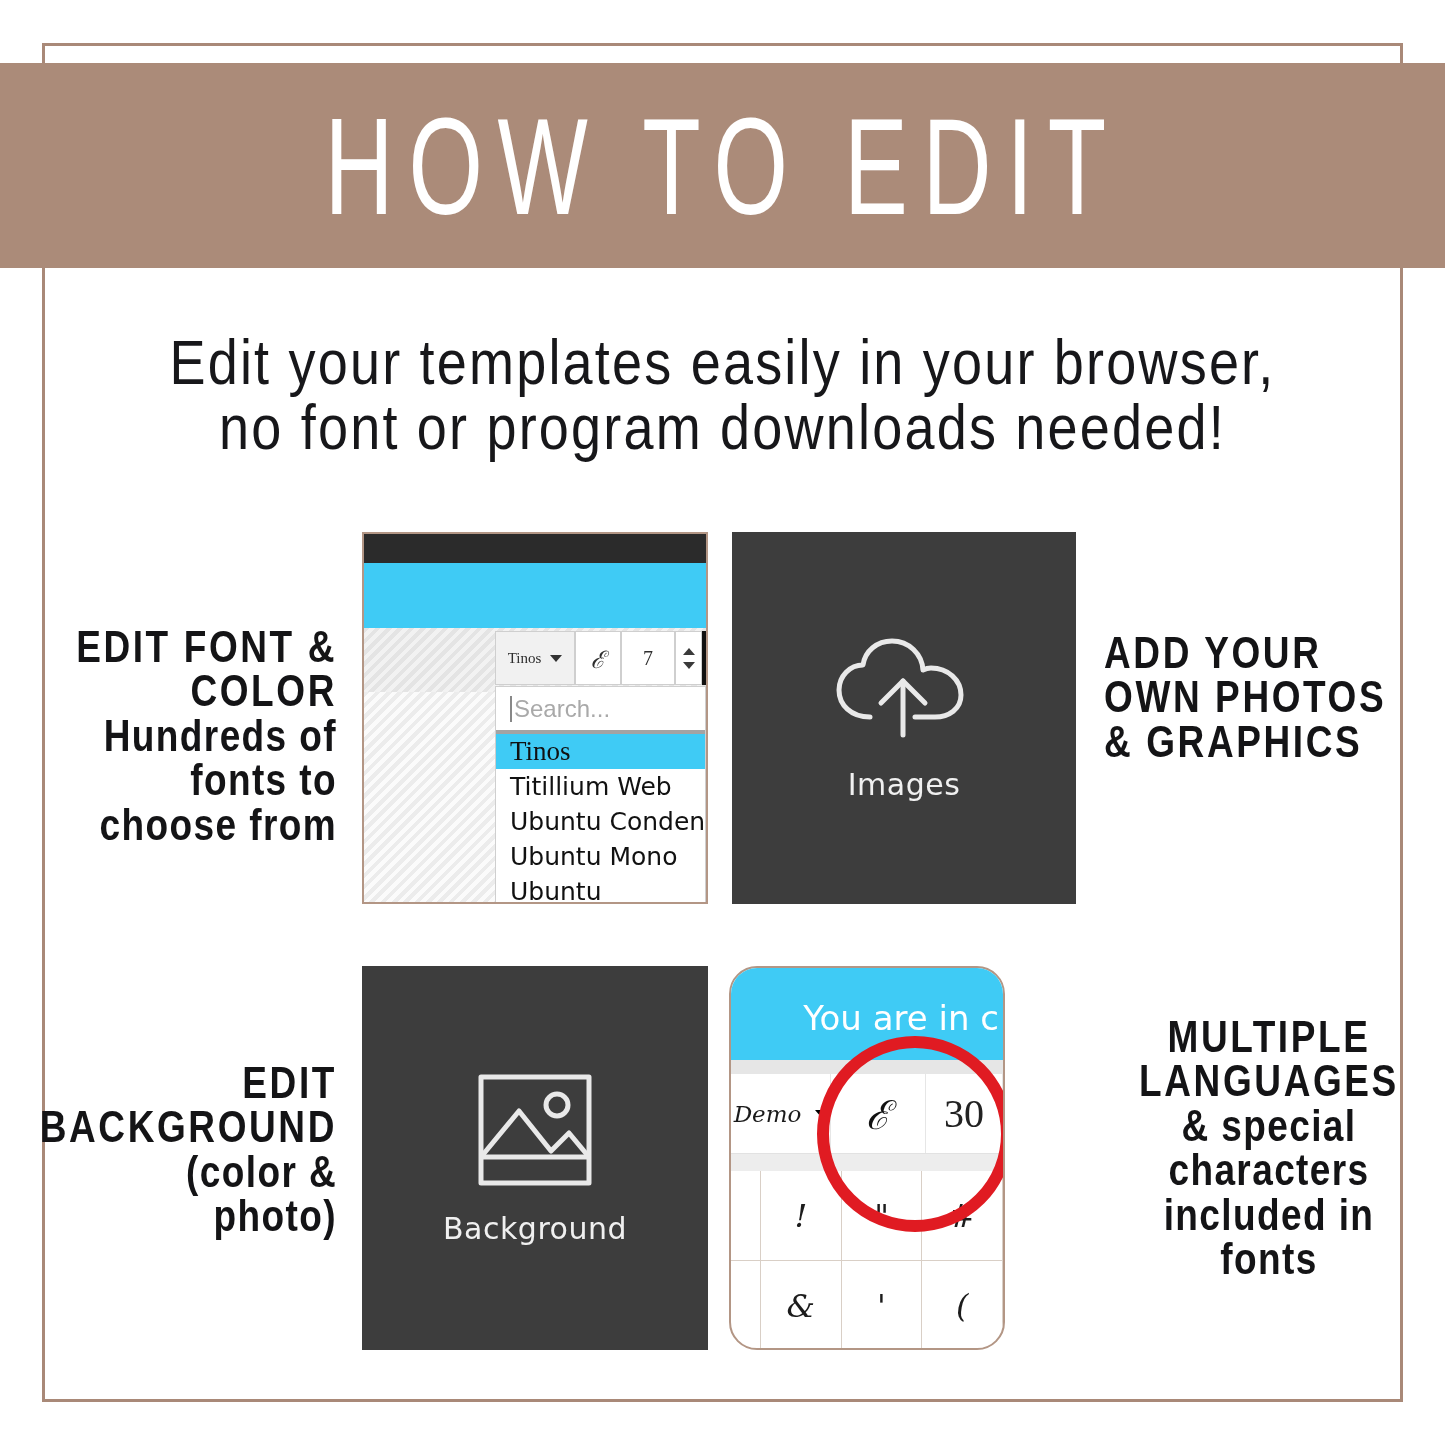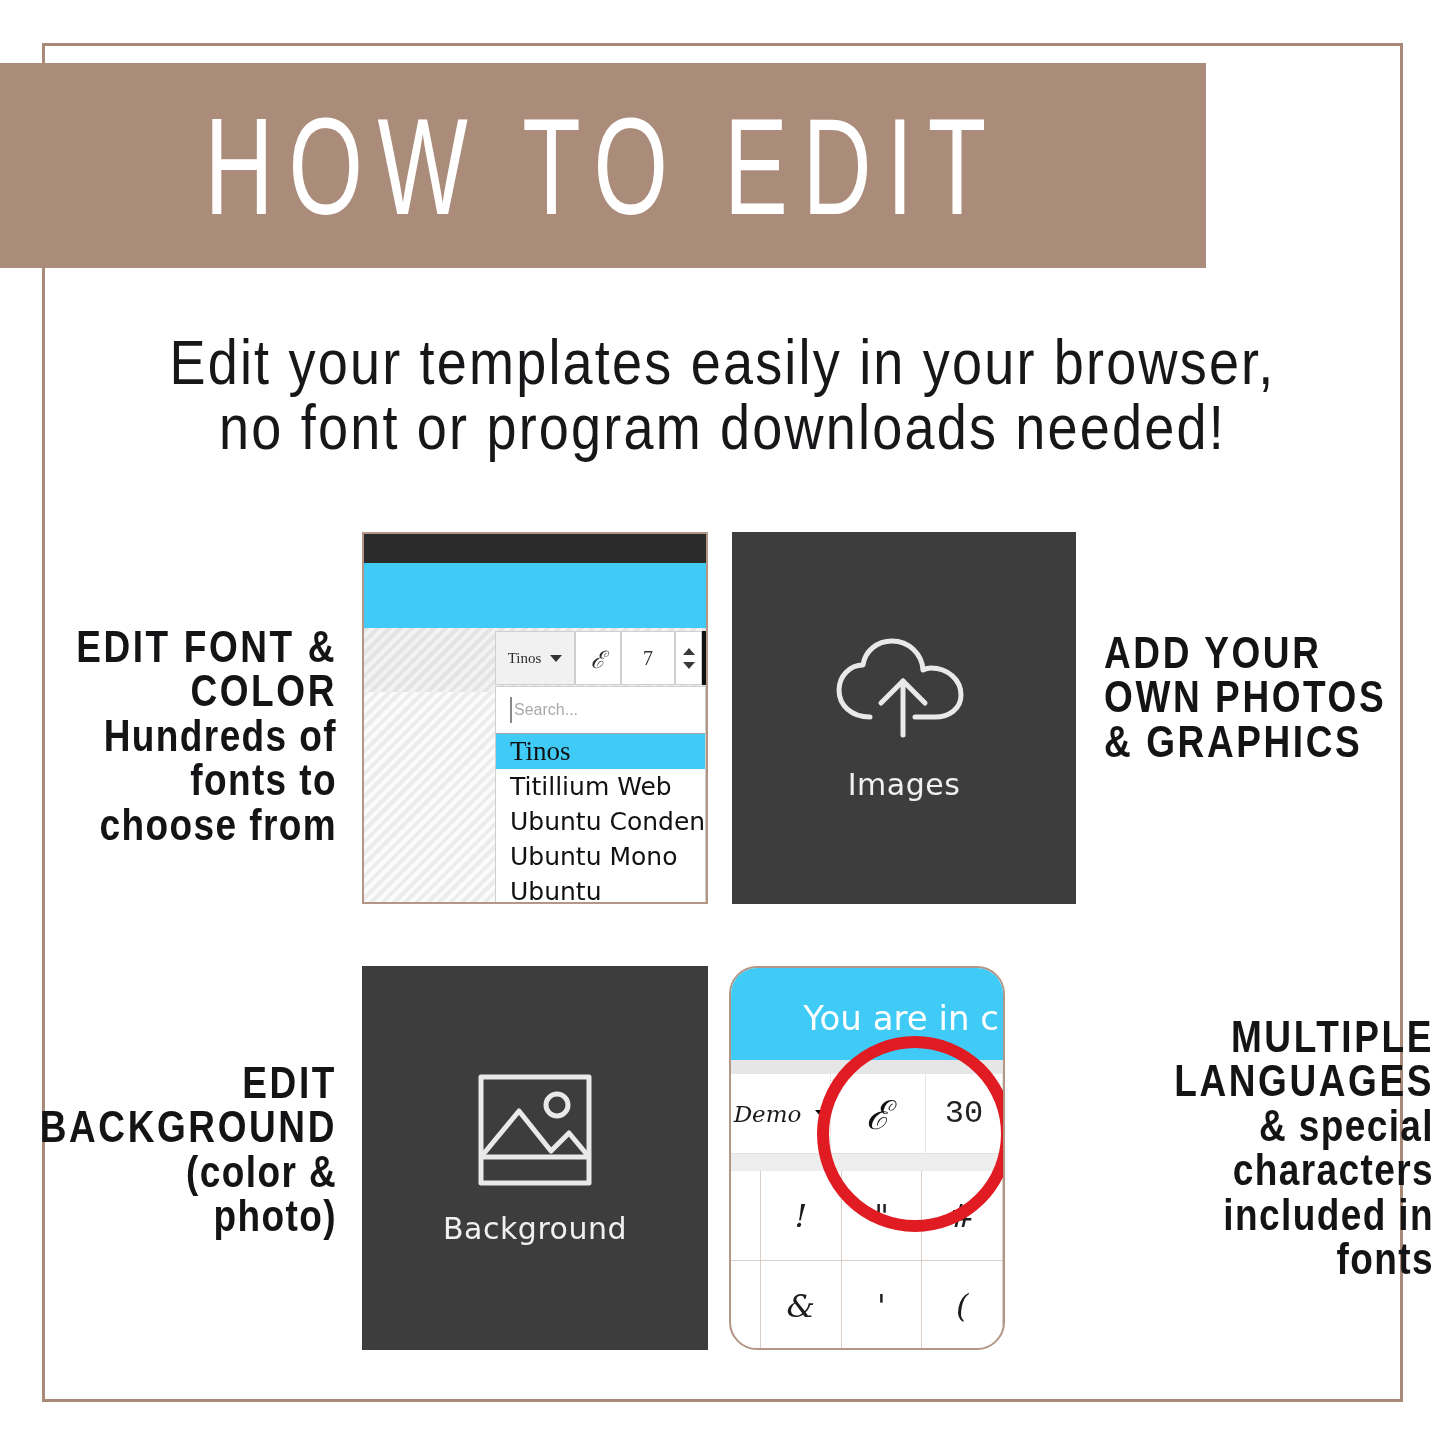--- a/index.html
+++ b/index.html
@@ -16,21 +16,21 @@
     position: absolute;
     left: 42px; top: 43px;
     width: 1361px; height: 1359px;
     border: 3px solid #a98978;
   }
 
   
   .banner {
     position: absolute;
     left: 0; top: 63px;
-    width: 1206px; height: 205px;
+    width: 1445px; height: 205px;
     background: #ab8b79;
     display: flex; align-items: center; justify-content: center;
   }
   .banner-title {
     color: #ffffff;
     font-size: 104px;
     font-weight: 300;
     letter-spacing: 16px;
     line-height: 1;
     transform: scaleY(1.32) scaleX(0.92);
@@ -76,21 +76,21 @@
     transform: scaleY(1.18);
     transform-origin: top right;
   }
   .caption.left-origin .cap-caps,
   .caption.left-origin .cap-low { transform-origin: top left; }
   .caption div { white-space: nowrap; }
 
   #cap-font-color  { right: 1108px; top: 622px;  text-align: right; width: 330px; }
   #cap-photos      { left: 1104px;  top: 628px;  text-align: left;  width: 330px; }
   #cap-background  { right: 1108px; top: 1058px; text-align: right; width: 330px; }
-  #cap-languages   { left: 1104px;  top: 1012px; text-align: right;  width: 330px; }
+  #cap-languages   { left: 1104px;  top: 1012px; text-align: center;  width: 330px; }
 
   
   .panel {
     position: absolute;
     border: 2px solid #b39685;
     overflow: hidden;
     background: #fff;
   }
   #panel-font   { left: 362px; top: 532px;  width: 346px; height: 372px; }
   #panel-images { left: 732px; top: 532px;  width: 344px; height: 372px; border-color:#3d3d3d; }
@@ -126,21 +126,21 @@
   .spin-up   { width:0;height:0;border-left:6px solid transparent;border-right:6px solid transparent;border-bottom:7px solid #3a3a3a; }
   .spin-down { width:0;height:0;border-left:6px solid transparent;border-right:6px solid transparent;border-top:7px solid #3a3a3a; }
   .tb-swatch { width: 17px; background: #111; border: 1px solid #111; }
 
   .dropdown {
     position: absolute; left: 131px; top: 58px; right: 0; bottom: 0;
     background: #fff; border: 1px solid #cfcfcf; z-index: 4;
   }
   .dd-search {
     height: 47px; display: flex; align-items: center; padding-left: 14px;
-    color: #a9a9a9; font-size: 16px; border-bottom: 1px solid #a3a3a3;
+    color: #a9a9a9; font-size: 24px; border-bottom: 4px solid #a3a3a3;
     font-family: "Liberation Sans", sans-serif;
   }
   .dd-caret-bar { width: 2px; height: 26px; background: #888; margin-right: 2px; }
   .dd-list { padding: 0; }
   .dd-item {
     height: 35px; padding-left: 14px; display: flex; align-items: center;
     font-size: 27px; color: #111; white-space: nowrap;
   }
   .dd-item.sel { background: #3fcbf5; font-family: "Liberation Serif", serif; }
   .dd-item.sans { font-family: "DejaVu Sans", sans-serif; font-size: 25px; }
@@ -169,21 +169,21 @@
     background: #fff;
   }
   .ch-cell {
     border-right: 1px solid #e6e6e6;
     display: flex; align-items: center; justify-content: center;
     position: relative;
   }
   .ch-demo { width: 100px; gap: 14px; font-family: "DejaVu Serif", serif; font-style: italic; font-size: 23px; color:#1a1a1a; }
   .ch-demo .tb-caret { border-top-color: #000; }
   .ch-A   { width: 95px; font-family: "DejaVu Serif", serif; font-style: italic; font-size: 40px; color: #111; }
-  .ch-30  { flex: 1; font-size: 32px; color: #222; font-family: Liberation Mono, monospace; }
+  .ch-30  { flex: 1; font-size: 40px; color: #222; font-family: Liberation Serif, serif; }
   .ch-subbar { height: 17px; background: #ededed; }
   .ch-grid { display: grid; grid-template-columns: 30px repeat(3, 1fr); }
   .ch-gcell {
     height: 90px; border-right: 1px solid #d9cfc6; border-bottom: 1px solid #d9cfc6;
     display: flex; align-items: center; justify-content: center;
     font-family: "DejaVu Serif", serif; font-style: italic; font-size: 32px; color: #1c1c1c;
   }
   .ch-gcell.blank { font-size: 0; }
   .red-circle {
     position: absolute; left: 86px; top: 68px;

